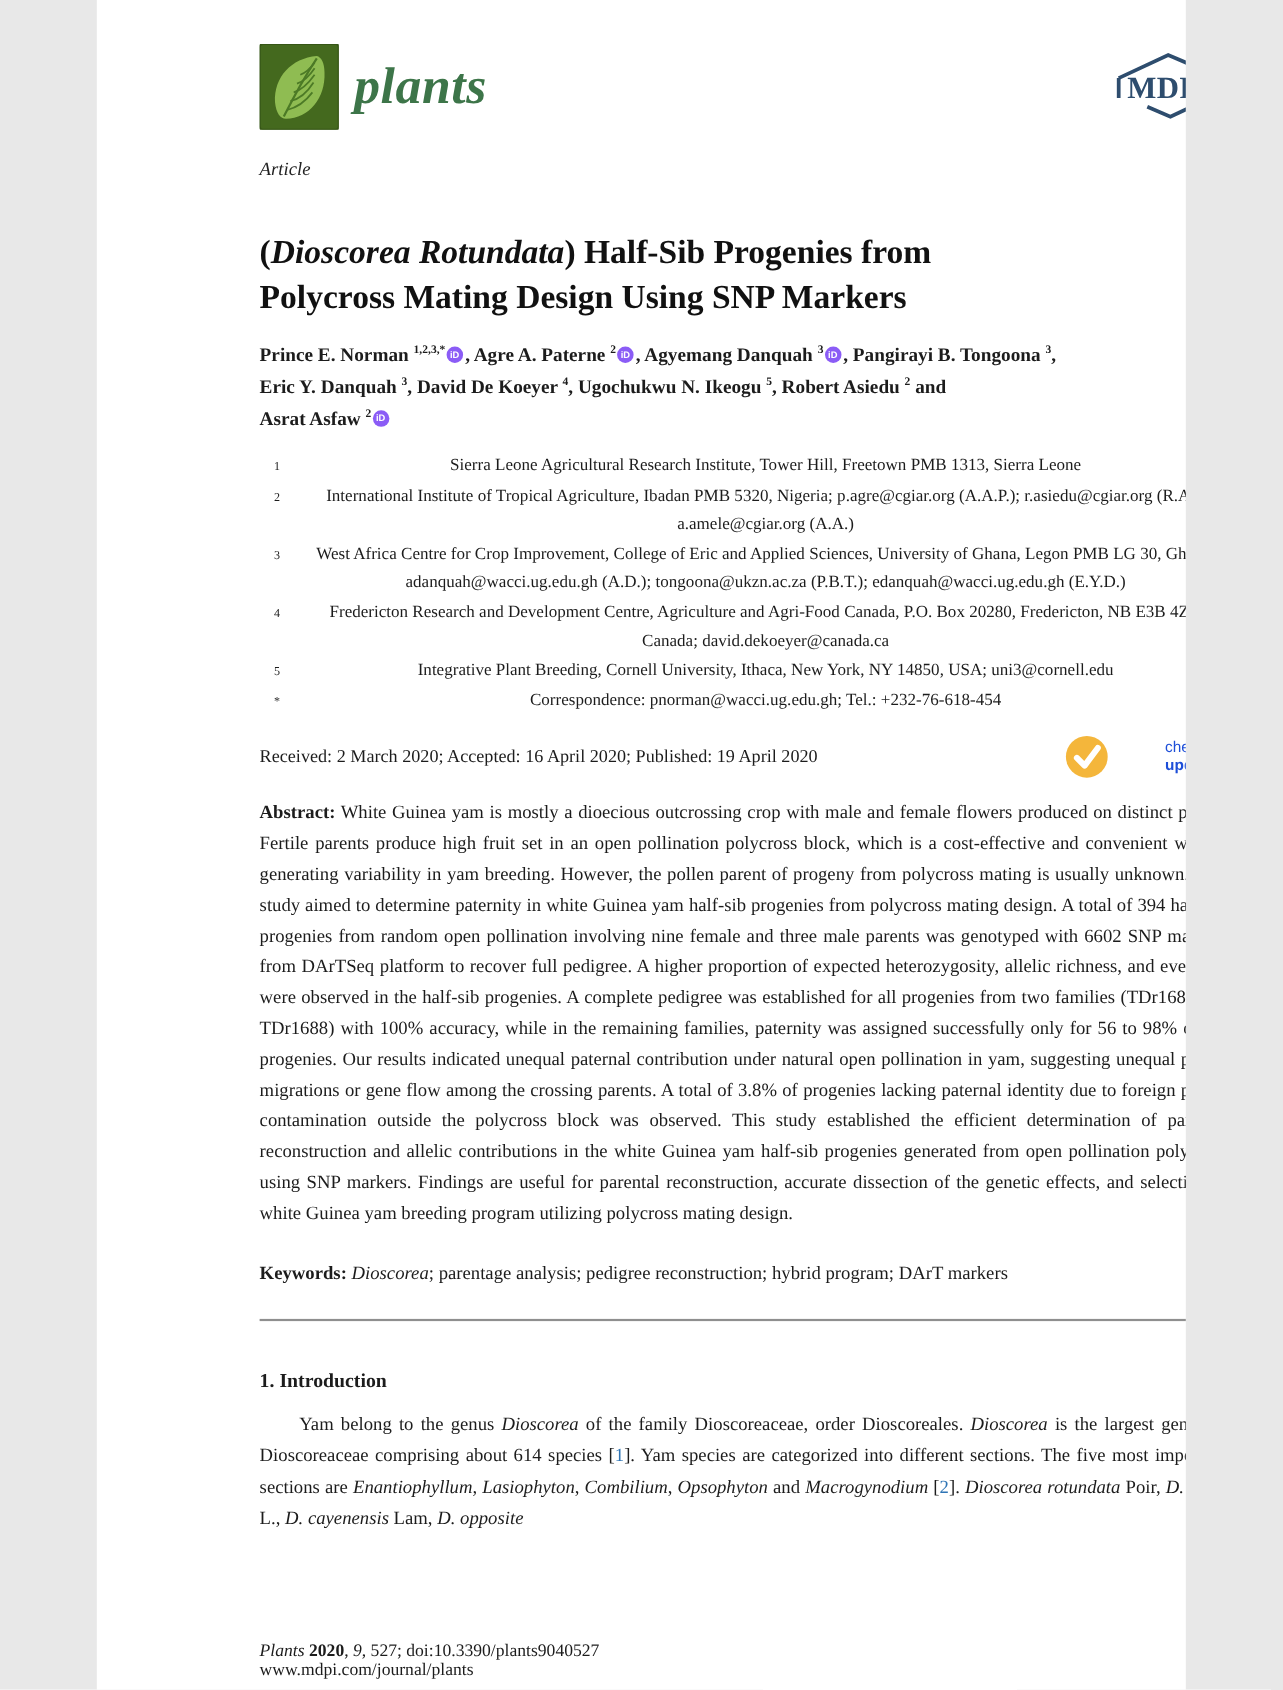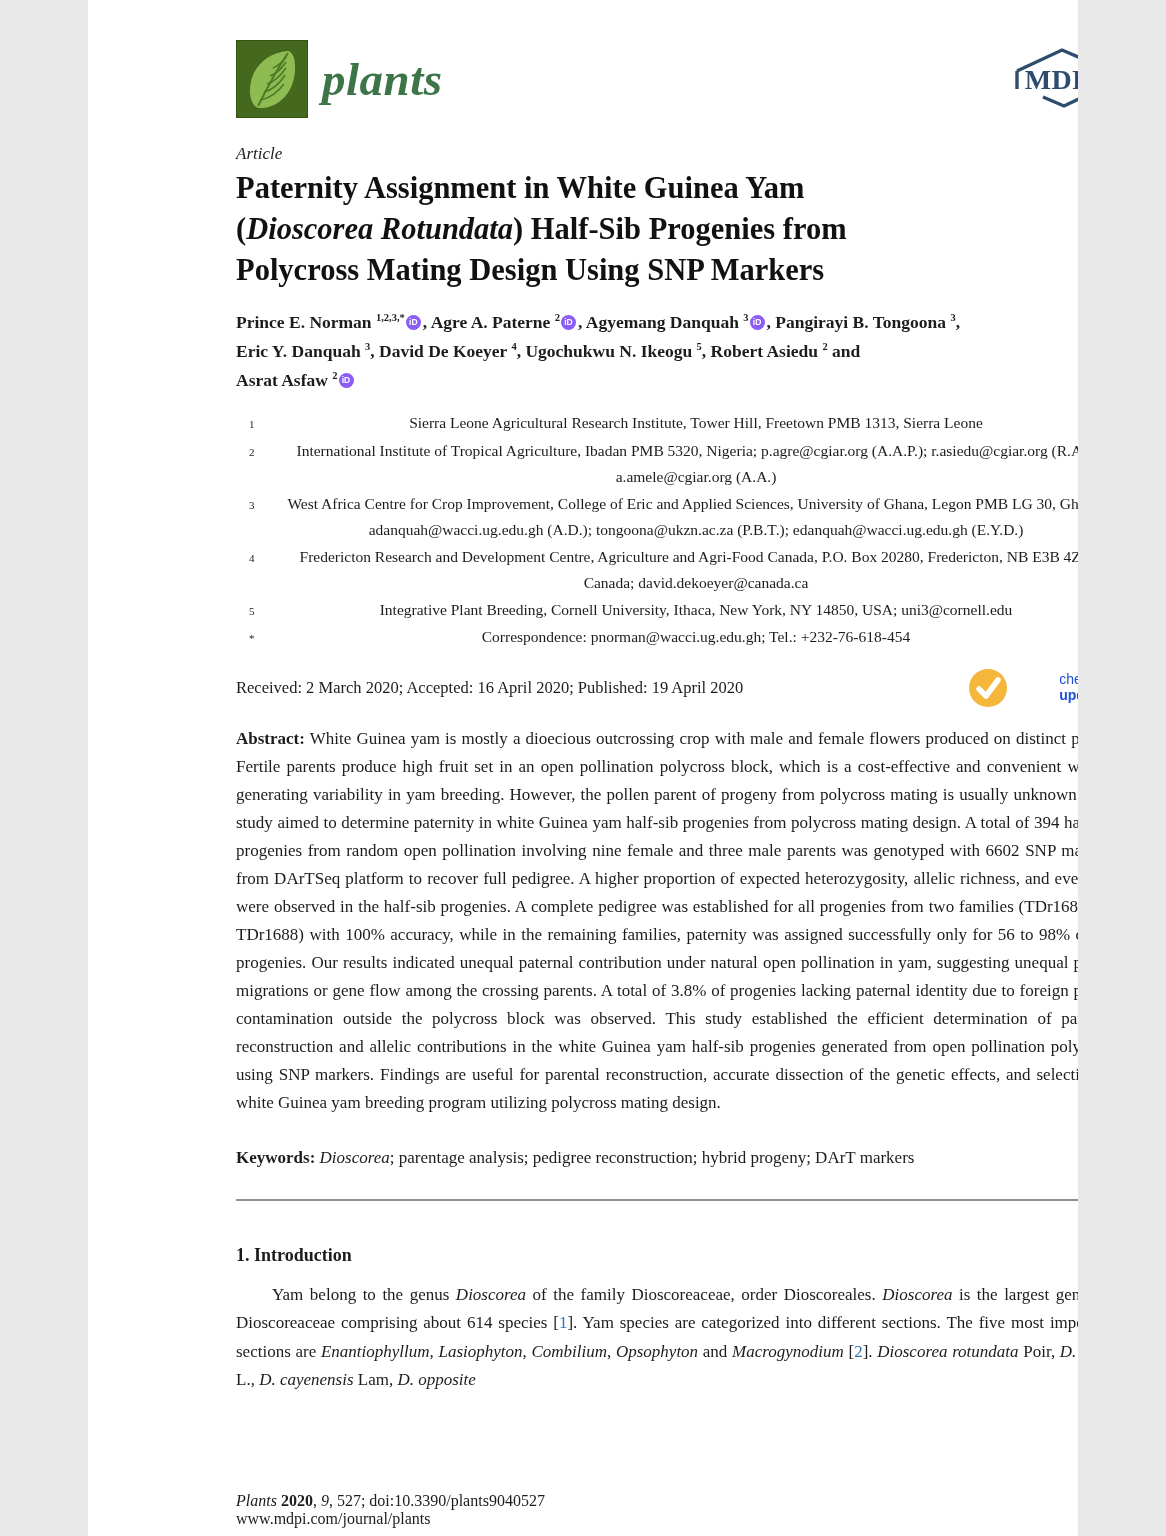--- a/index.html
+++ b/index.html
@@ -80,21 +80,21 @@
       <svg class="mdpi-logo" width="106" height="70" viewBox="0 0 106 70">
         <polyline points="7,27 52,6 73,15" fill="none" stroke="#2e4d6e" stroke-width="3.4"></polyline>
         <polyline points="99,41 54,62 33,53" fill="none" stroke="#2e4d6e" stroke-width="3.4"></polyline>
         <line x1="7" y1="27" x2="7" y2="45" stroke="#2e4d6e" stroke-width="3.4"></line>
         <line x1="99" y1="23" x2="99" y2="41" stroke="#2e4d6e" stroke-width="3.4"></line>
         <text x="53" y="45" text-anchor="middle" font-family="Liberation Serif, serif" font-size="28" font-weight="bold" letter-spacing="0.5" fill="#2e4d6e">MDPI</text>
       </svg>
     </div>
 
     <div class="article-label">Article</div>
-    <h1 class="title"><span>Paternity Assignment in White Guinea Yam</span><br><span>(</span><span class="rs-i">Dioscorea Rotundata</span><span>) Half-Sib Progenies from</span><br><span>Polycross Mating Design Using SNP Markers</span></h1>
+    <h1 class="title"><br><span>(</span><span class="rs-i">Dioscorea Rotundata</span><span>) Half-Sib Progenies from</span><br><span>Polycross Mating Design Using SNP Markers</span></h1>
     <div class="authors"><span>Prince E. Norman </span><span class="rs-sup">1,2,3,*</span><span class="orcid">iD</span><span>, Agre A. Paterne </span><span class="rs-sup">2</span><span class="orcid">iD</span><span>, Agyemang Danquah </span><span class="rs-sup">3</span><span class="orcid">iD</span><span>, Pangirayi B. Tongoona </span><span class="rs-sup">3</span><span>,</span><br><span>Eric Y. Danquah </span><span class="rs-sup">3</span><span>, David De Koeyer </span><span class="rs-sup">4</span><span>, Ugochukwu N. Ikeogu </span><span class="rs-sup">5</span><span>, Robert Asiedu </span><span class="rs-sup">2</span><span> and</span><br><span>Asrat Asfaw </span><span class="rs-sup">2</span><span class="orcid">iD</span></div>
 
     <div class="affiliations">
       <div class="aff-row">
         <span class="aff-marker">1</span>
         <span class="aff-text">Sierra Leone Agricultural Research Institute, Tower Hill, Freetown PMB 1313, Sierra Leone</span>
       </div>
       <div class="aff-row">
         <span class="aff-marker">2</span>
         <span class="aff-text">International Institute of Tropical Agriculture, Ibadan PMB 5320, Nigeria; p.agre@cgiar.org (A.A.P.); r.asiedu@cgiar.org (R.A.); a.amele@cgiar.org (A.A.)</span>
@@ -126,21 +126,21 @@
         </svg>
         <span class="badge-text">
           <span class="b1">check for</span><br>
           <span class="b2">updates</span>
         </span>
       </span>
     </div>
 
     <p class="abstract"><span class="label">Abstract:</span> <span>White Guinea yam is mostly a dioecious outcrossing crop with male and female flowers produced on distinct plants. Fertile parents produce high fruit set in an open pollination polycross block, which is a cost-effective and convenient way of generating variability in yam breeding. However, the pollen parent of progeny from polycross mating is usually unknown. This study aimed to determine paternity in white Guinea yam half-sib progenies from polycross mating design. A total of 394 half-sib progenies from random open pollination involving nine female and three male parents was genotyped with 6602 SNP markers from DArTSeq platform to recover full pedigree. A higher proportion of expected heterozygosity, allelic richness, and evenness were observed in the half-sib progenies. A complete pedigree was established for all progenies from two families (TDr1685 and TDr1688) with 100% accuracy, while in the remaining families, paternity was assigned successfully only for 56 to 98% of the progenies. Our results indicated unequal paternal contribution under natural open pollination in yam, suggesting unequal pollen migrations or gene flow among the crossing parents. A total of 3.8% of progenies lacking paternal identity due to foreign pollen contamination outside the polycross block was observed. This study established the efficient determination of parental reconstruction and allelic contributions in the white Guinea yam half-sib progenies generated from open pollination polycross using SNP markers. Findings are useful for parental reconstruction, accurate dissection of the genetic effects, and selection in white Guinea yam breeding program utilizing polycross mating design.</span></p>
 
-    <p class="keywords"><span class="rs-b">Keywords: </span><span class="rs-i">Dioscorea</span><span>; parentage analysis; pedigree reconstruction; hybrid progeny; DArT markers</span></p>
+    <p class="keywords"><span class="rs-b">Keywords: </span><span class="rs-i">Dioscorea</span><span>; parentage analysis; pedigree reconstruction; hybrid program; DArT markers</span></p>
 
     <hr class="rule">
 
     <div class="section-heading">1. Introduction</div>
     <p class="intro-para"><span>Yam belong to the genus </span><span class="rs-i">Dioscorea</span><span> of the family Dioscoreaceae, order Dioscoreales.  </span><span class="rs-i">Dioscorea</span><span> is the largest genus of Dioscoreaceae comprising about 614 species [</span><span class="rs-link">1</span><span>]. Yam species are categorized into different sections. The five most important sections are </span><span class="rs-i">Enantiophyllum, Lasiophyton</span><span>, </span><span class="rs-i">Combilium</span><span>, </span><span class="rs-i">Opsophyton</span><span> and </span><span class="rs-i">Macrogynodium</span><span> [</span><span class="rs-link">2</span><span>]. </span><span class="rs-i">Dioscorea rotundata</span><span> Poir, </span><span class="rs-i">D. alata</span><span> L., </span><span class="rs-i">D. cayenensis</span><span> Lam, </span><span class="rs-i">D. opposite</span></p>
   </div>
 
   <div class="footer">
     <span><span class="rs-i">Plants </span><span class="rs-b">2020</span><span>, </span><span class="rs-i">9</span><span>, 527; doi:10.3390/plants9040527</span></span>
     <span>www.mdpi.com/journal/plants</span>

